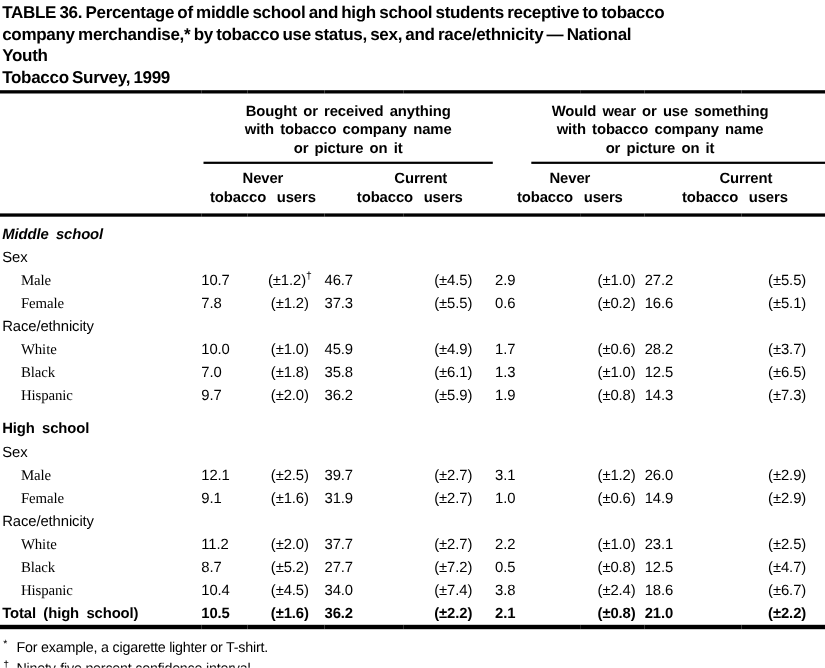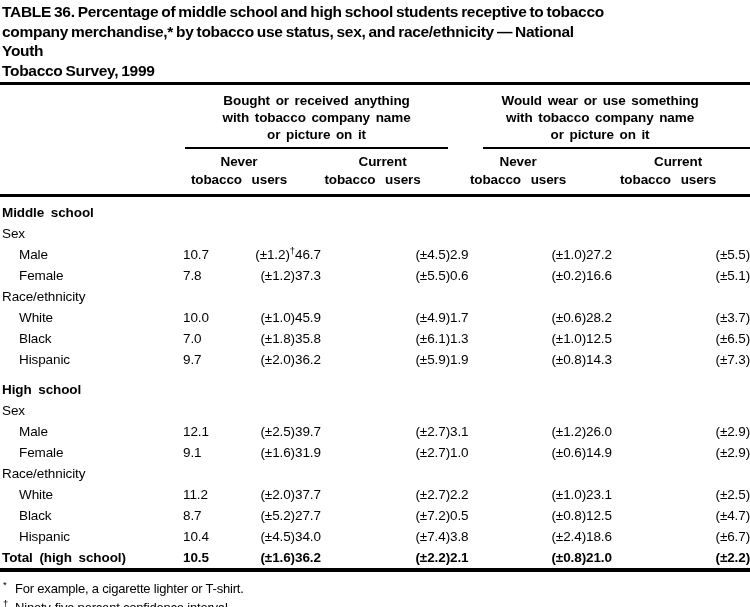--- a/index.html
+++ b/index.html
@@ -29,26 +29,26 @@
   .sp-rule.right { margin-left:33px; margin-right:0; }
 
   th.subhead { text-align:center; font-weight:bold; white-space:pre-line;
                line-height:17.5px; word-spacing:6px; padding:4px 0 6px 0;
                letter-spacing:-0.1px; }
   th.subhead.current { text-indent:20px; }
 
   tbody th, tbody td { height:21px; line-height:21px; }
   tbody th.stub { text-align:left; font-weight:normal; word-spacing:3px;
                   white-space:nowrap; padding-left:2px; letter-spacing:-0.1px; }
-  tr.data th.stub { padding-left:19px; }
+  tr.data th.stub { padding-left:19px;font-family:Liberation Serif, serif; }
   tr.section th.stub, tr.total th.stub, tr.total td { font-weight:bold; }
-  tr.first > * { padding-top:5px; }
+  tr.first > * { padding-top:5px;font-style:italic; }
   tr.gap > * { padding-top:9px; }
   td.num { text-align:left; letter-spacing:-0.1px; }
-  td.ci  { text-align:right; padding-left:7px; letter-spacing:-0.1px; }
+  td.ci  { text-align:center; padding-left:7px; letter-spacing:-0.1px; }
   td.ci sup, .fn-marker { font-size:9.5px; line-height:0; }
 
   
   .footnotes { padding:7px 0 0 3px; }
   .footnote { font-size:13px; line-height:19px; letter-spacing:-0.2px; }
   .fn-marker { vertical-align:super; display:inline-block; width:12px; }
 </style>
 </head>
 <body>
 

